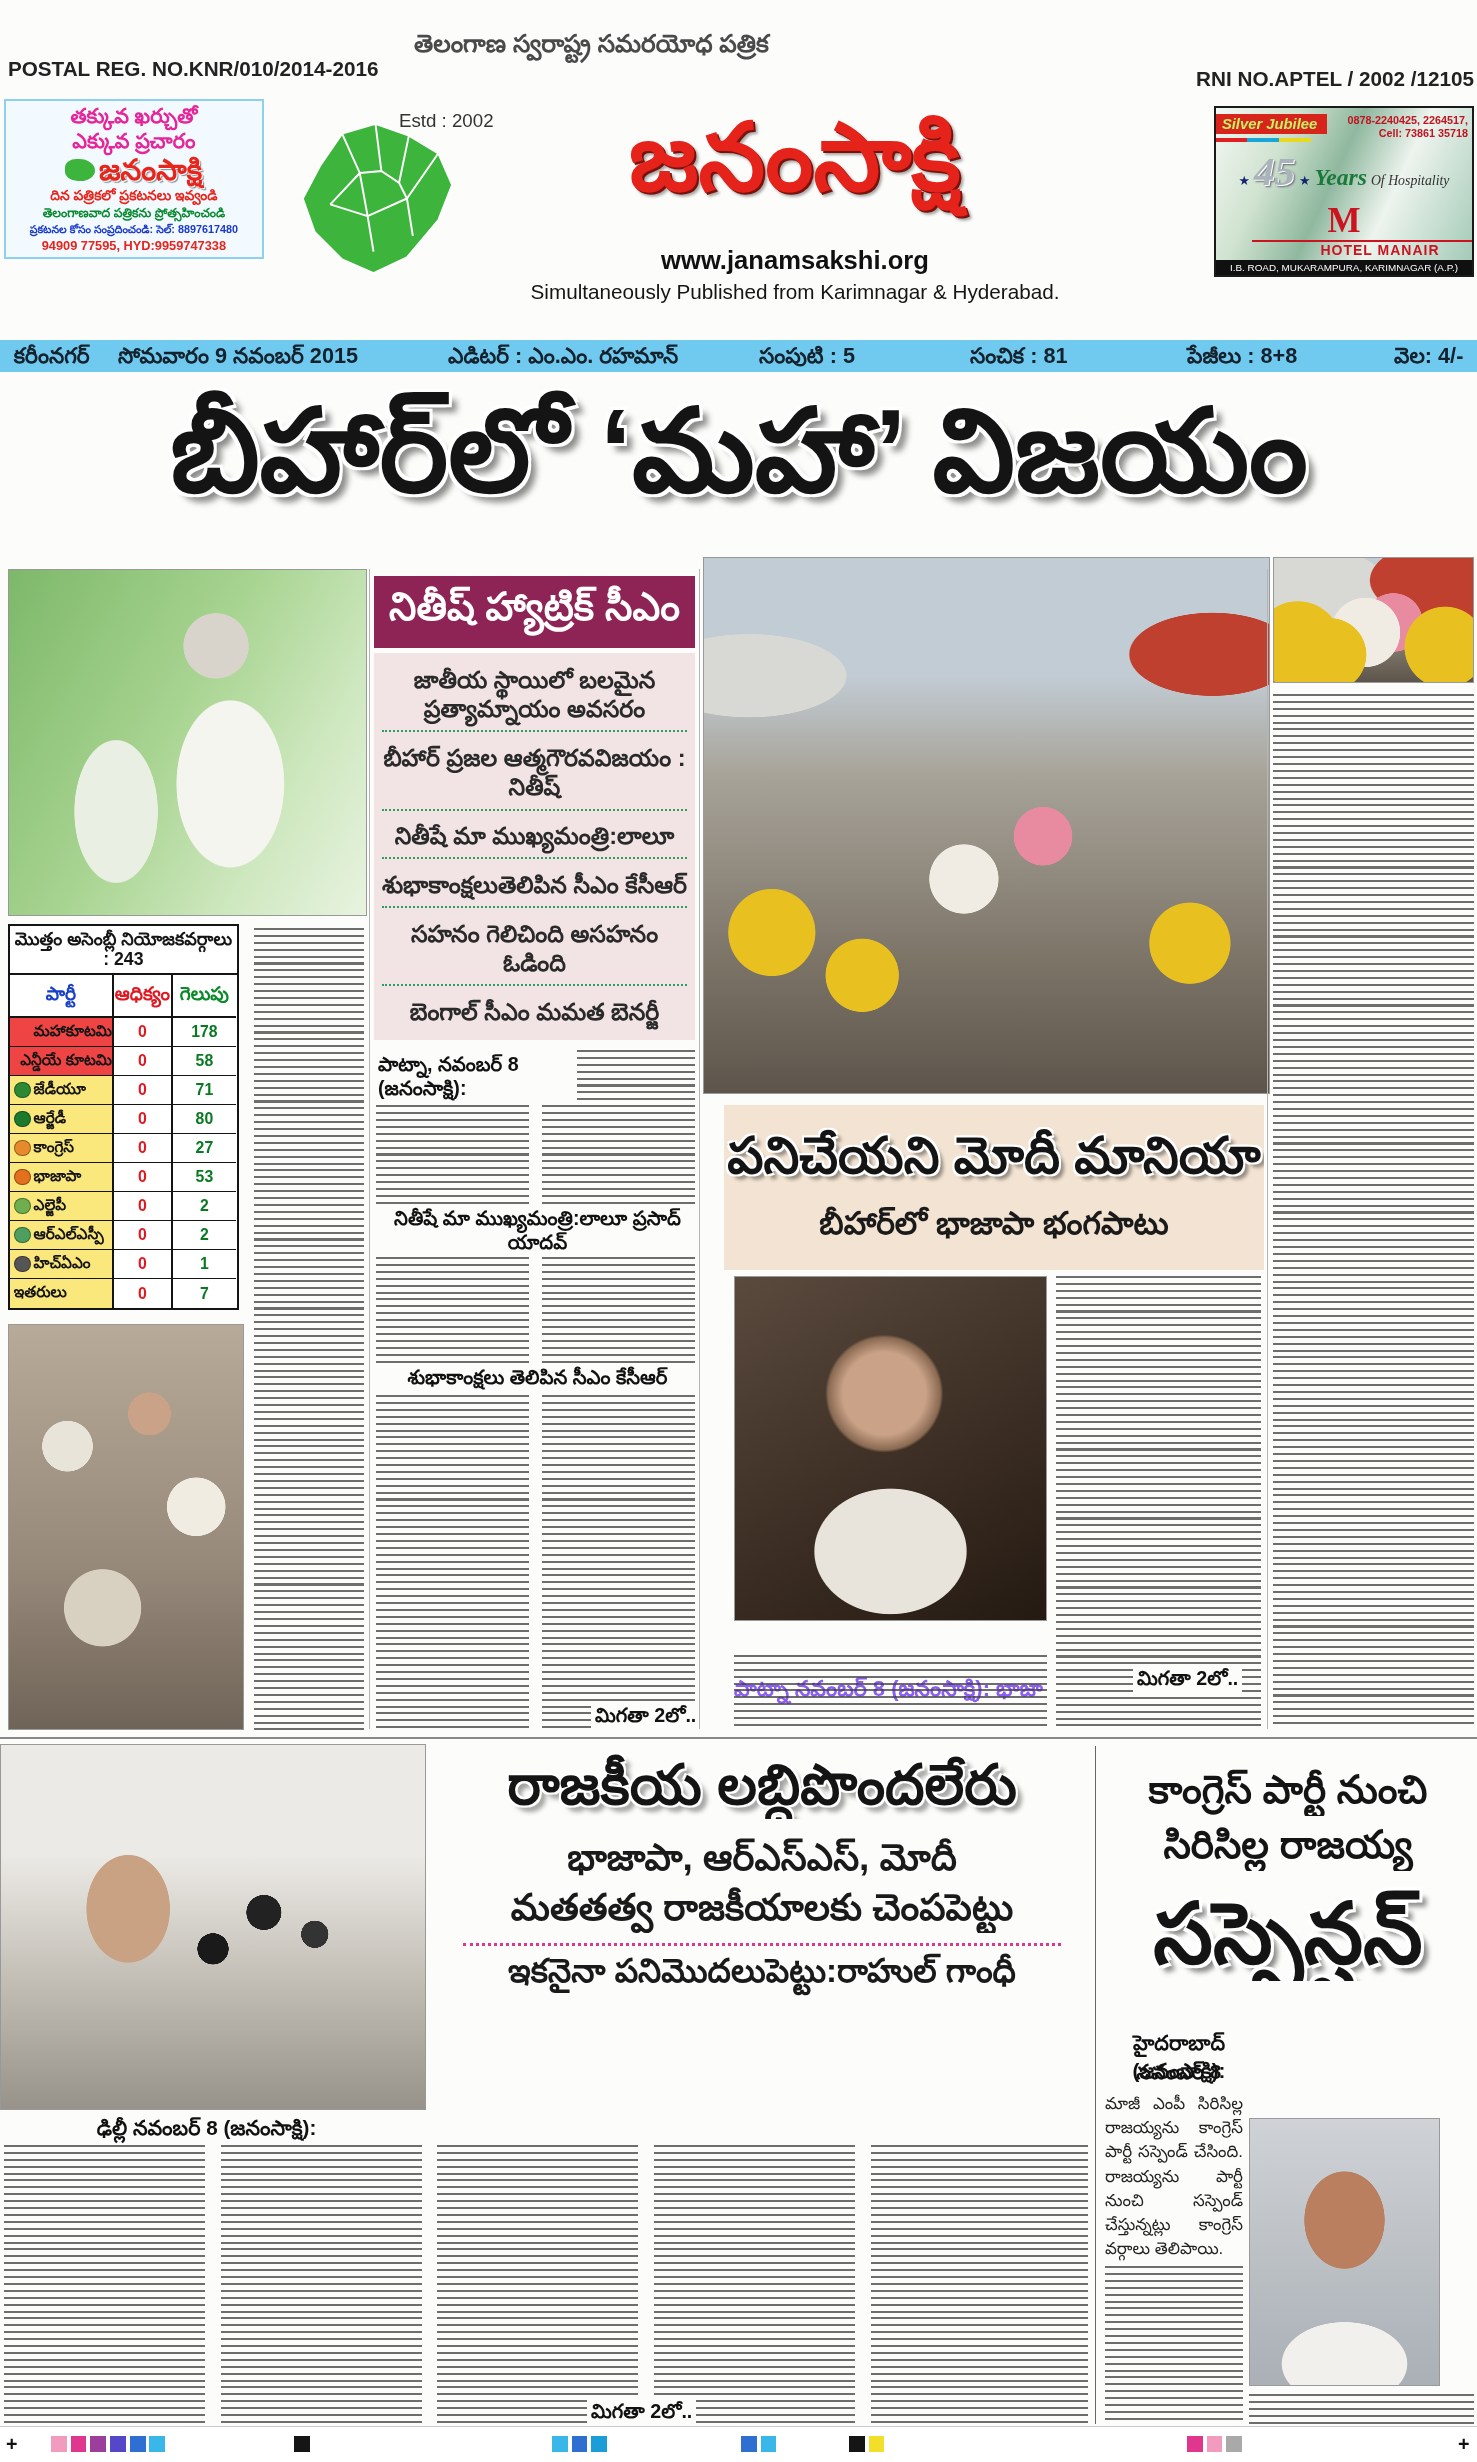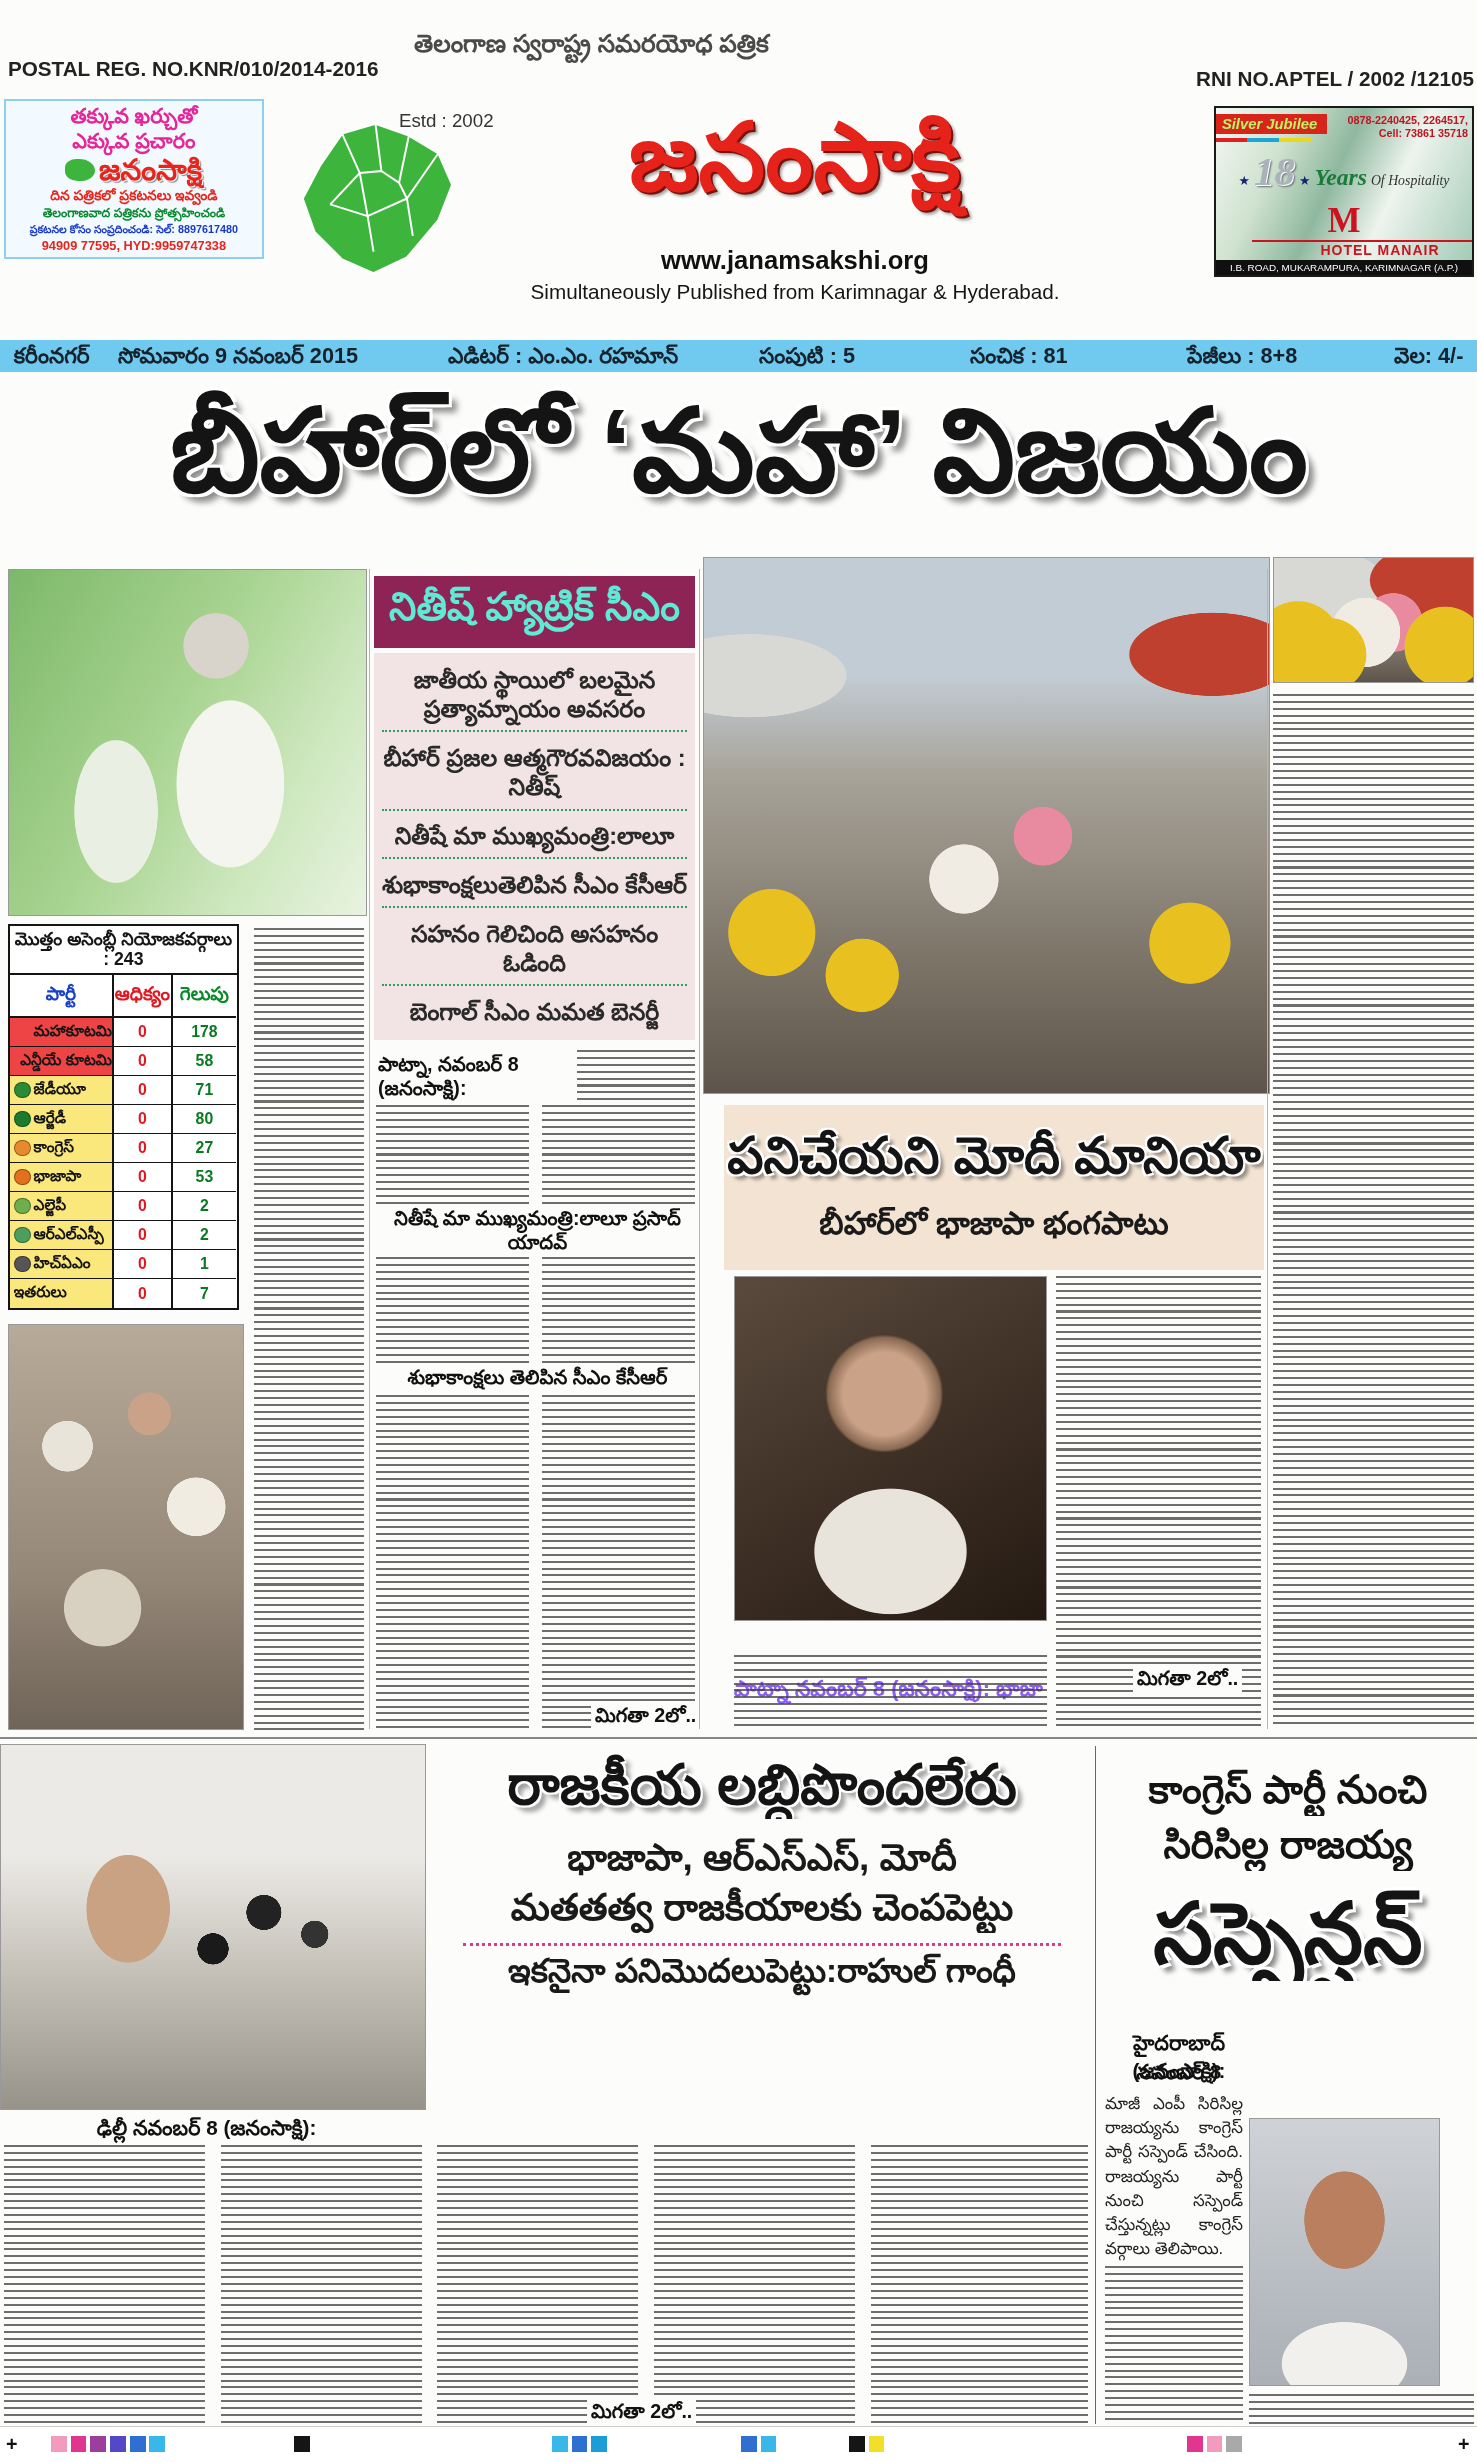--- a/index.html
+++ b/index.html
@@ -112,21 +112,21 @@
             border-bottom:1.5px solid #141414;box-sizing:border-box;}
   .trow:last-child div{border-bottom:none;}
   .trow .tc-party{justify-content:flex-start;padding-left:3.9px;gap:3px;border-right:2px solid #141414;background:#fbe87c;}
   .trow.alliance .tc-party{background:#ef4444;justify-content:flex-end;}
   .trow .tc-lead{color:#e01822;border-right:2px solid #141414;font-size:15.8px;}
   .trow .tc-won{color:#0a7a22;font-size:15.8px;}
   .psym{width:14.8px;height:14.8px;border-radius:50%;flex:0 0 14.8px;border:1px solid rgba(0,0,0,.35);}
 
   
   .kicker-box{left:374px;top:576px;width:321px;height:72px;background:#8e2355;display:flex;align-items:center;
-     justify-content:center;color:#5eead4;font-size:39px;font-weight:bold;white-space:nowrap;overflow:hidden;}
+     justify-content:center;color:#ffffff;font-size:39px;font-weight:bold;white-space:nowrap;overflow:hidden;}
   .bullets{left:374px;top:653px;width:321px;height:387px;background:#f2e4e4;box-sizing:border-box;
      display:flex;flex-direction:column;justify-content:space-around;padding:3.9px 7.9px;}
   .bullet{font-size:23.6px;font-weight:bold;color:#2a2a2a;text-align:center;line-height:1.25;
      border-bottom:2px dotted #2e9e5e;padding:5.9px 0;}
   .bullet:last-child{border-bottom:none;}
 
   
   .textsim{background-image:repeating-linear-gradient(to bottom,#3e3e3e 0,#3e3e3e 2px,transparent 2px,transparent 6.9px);
            opacity:.75;}
   .colrule{border-left:1px solid #b5b5b5;}
@@ -201,21 +201,21 @@
 
   <div class="abs hotel-ad">
     <div class="ribbon">Silver Jubilee</div>
     <div class="ribbon-strip"></div>
     <div class="hotel-phone">
       <div>0878-2240425, 2264517,</div>
       <div>Cell: 73861 35718</div>
     </div>
     <div class="jubilee">
       <span class="jubstar">★</span>
-      <span class="jub25">18</span>
+      <span class="jub25">45</span>
       <span class="jubstar">★</span>
       <span class="jubyears">Years</span>
       <span class="jubhosp">Of Hospitality</span>
     </div>
     <div class="m-logo">M</div>
     <div class="hotel-name">HOTEL MANAIR</div>
     <div class="hotel-addr">I.B. ROAD, MUKARAMPURA, KARIMNAGAR (A.P.)</div>
   </div>
 
   <div class="abs datebar">

